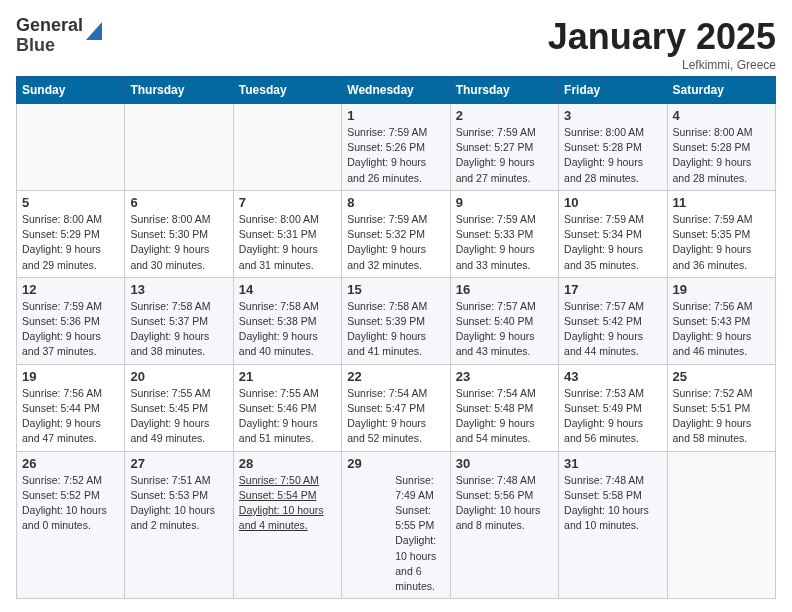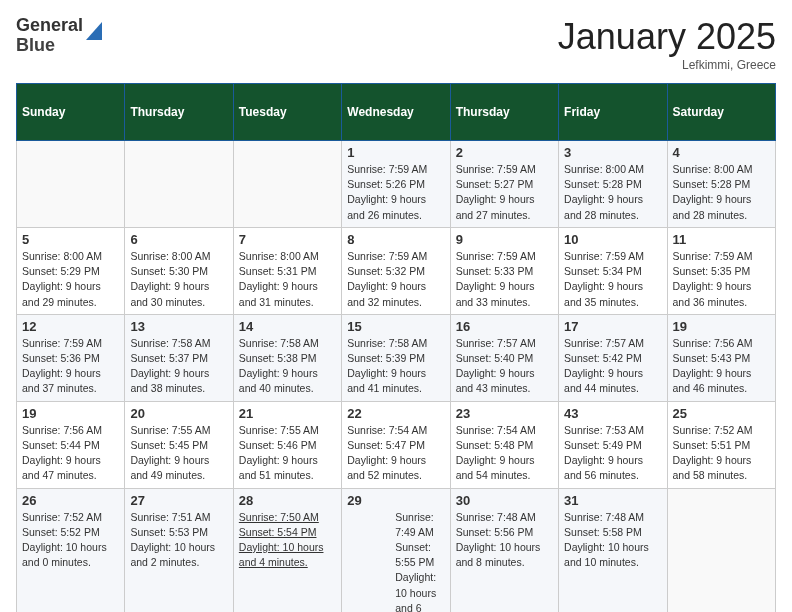--- a/index.html
+++ b/index.html
@@ -7,59 +7,59 @@
       font-family: Arial, sans-serif;
       background: #fff;
       width: 792px;
       min-height: 612px;
       padding: 16px;
     }
     .header {
       display: flex;
       justify-content: space-between;
       align-items: flex-start;
-      margin-bottom: 11px;
+      margin-bottom: 4px;
     }
     .logo {
       display: flex;
       align-items: center;
       gap: 4px;
     }
     .logo-text {
       display: flex;
       flex-direction: column;
       font-size: 18px;
       font-weight: bold;
       line-height: 1.1;
     }
     .logo-general { color: #333; }
     .logo-blue { color: #404040; }
     .title-block {
       text-align: right;
     }
     .month-title {
       font-size: 36px;
-      font-weight: normal;
+      font-weight: bold;
       color: #222;
       text-align: center;
     }
     .location {
       font-size: 12px;
       color: #555;
     }
     table {
       width: 100%;
       border-collapse: collapse;
       font-size: 11px;
     }
     thead tr th {
-      background-color: #14532d;
+      background-color: #0369a1;
       color: #fff;
       text-align: left;
-      padding: 21px 5px;
+      padding: 6px 5px;
       font-size: 12px;
       border: 1px solid #1a5a9a;
     }
     tbody tr td {
       border: 1px solid #ccc;
       vertical-align: top;
       padding: 4px 5px;
       height: 80px;
       width: 14.28%;
       color: #333;

